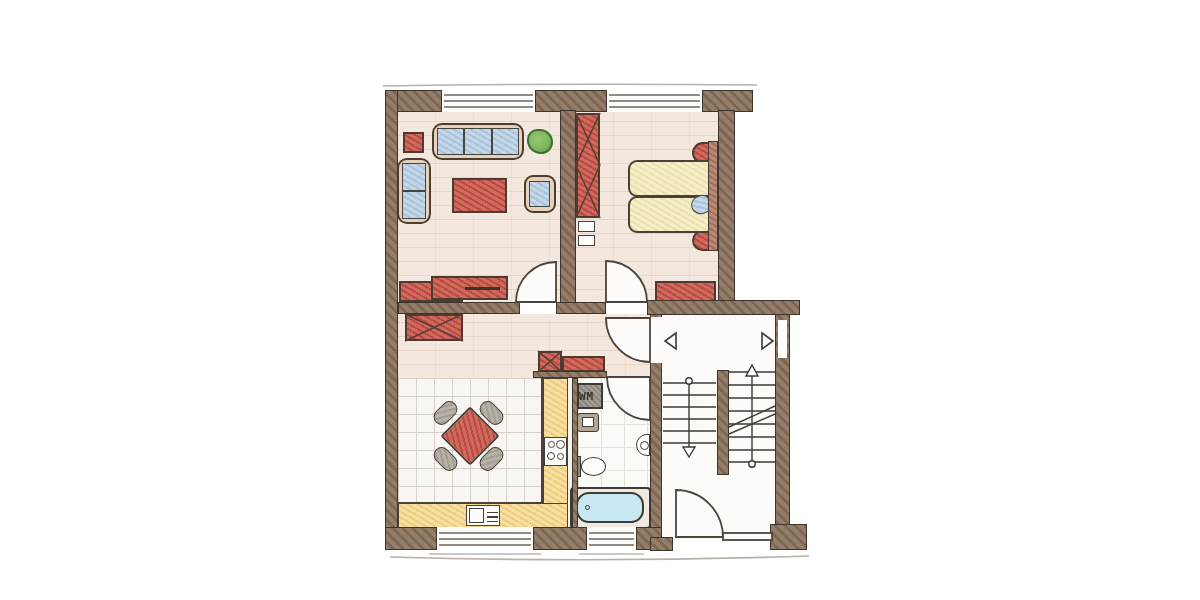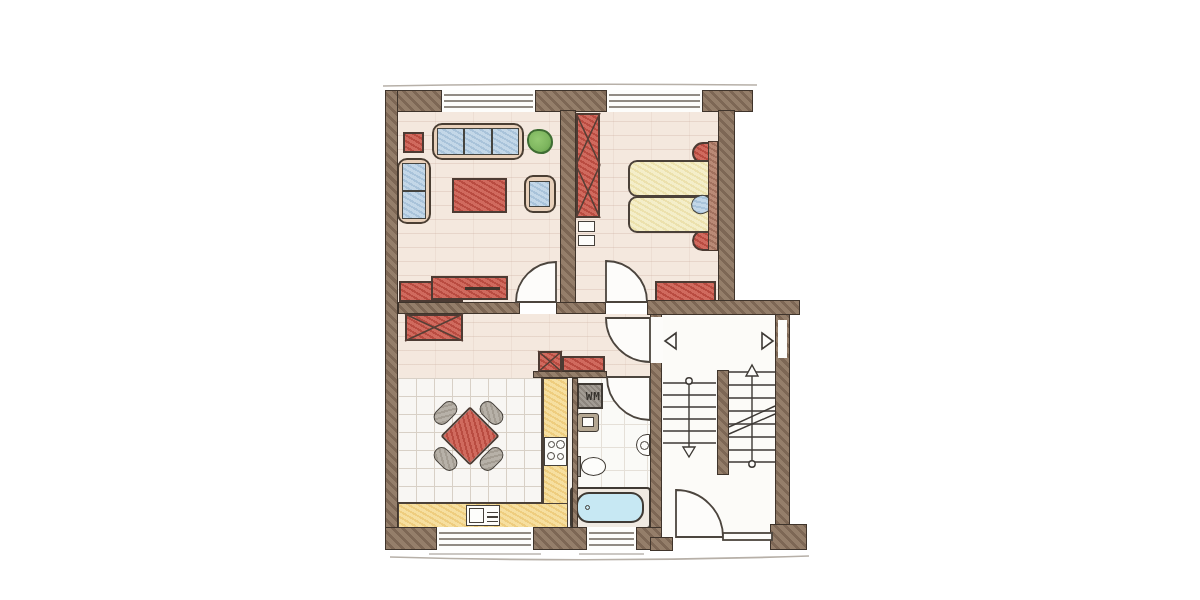--- a/index.html
+++ b/index.html
@@ -42,21 +42,21 @@
   .bedy{background:repeating-linear-gradient(30deg,var(--bed1) 0 3px,var(--bed2) 3px 5px);
         border:2px solid #4a4038;}
   .yellowc{background:repeating-linear-gradient(30deg,var(--counter1) 0 3px,var(--counter2) 3px 5px);
            border:1.5px solid #4d4238;}
   .grayf{background:repeating-linear-gradient(30deg,var(--gray1) 0 3px,var(--gray2) 3px 5px);
          border:1.5px solid #45403a;}
   .tanf{background:var(--tan);border:2px solid #4a3e33;}
   .whitebox{background:#fdfdfb;border:1.5px solid #45403a;}
   .wm{background:repeating-linear-gradient(45deg,var(--wm1) 0 2px,var(--wm2) 2px 4px);
       border:2px solid #3f3a34;color:#36322d;font:bold 11px "DejaVu Sans Mono",monospace;
-      display:flex;align-items:center;justify-content:flex-end;letter-spacing:1px;z-index:2;}
+      display:flex;align-items:center;justify-content:flex-start;letter-spacing:1px;z-index:2;}
   .headb{background:repeating-linear-gradient(30deg,var(--headboard1) 0 3px,var(--headboard2) 3px 5px);
          border:1.5px solid #4a382e;}
   .plant{background:radial-gradient(circle at 40% 40%,#93c971,var(--plant) 60%,#5f9a44);
          border:2px solid #3f6d33;border-radius:46% 58% 52% 62%;}
   svg.overlay{position:absolute;left:0;top:0;z-index:6;pointer-events:none;}
 </style>
 </head>
 <body>
 
 <div class="stage">

